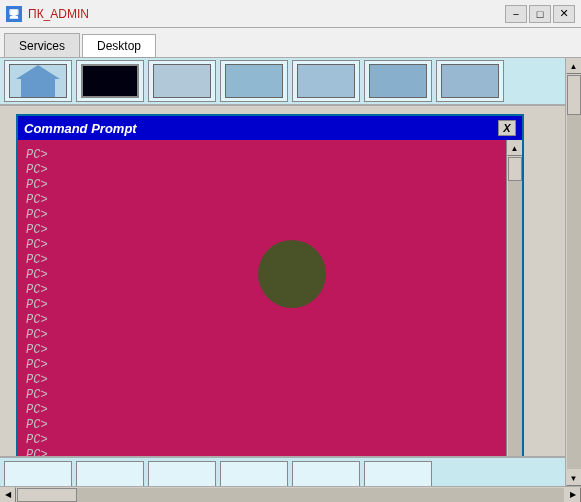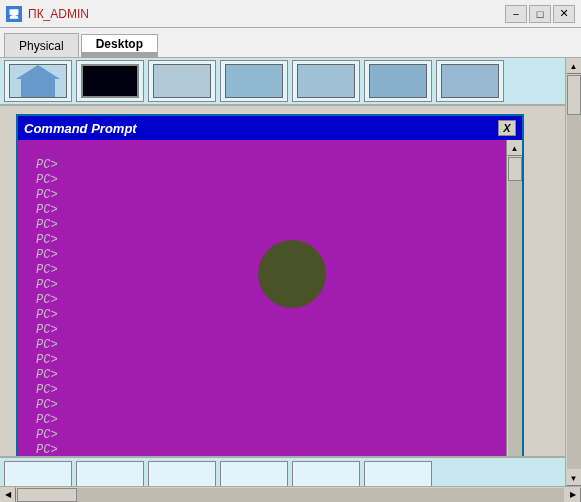--- a/index.html
+++ b/index.html
@@ -75,22 +75,22 @@
       background: #e0e0e0;
       cursor: pointer;
       font-size: 12px;
       margin-right: 2px;
       height: 24px;
       display: flex;
       align-items: center;
     }
     .tab.active {
       background: #fff;
-      border-bottom: 6px solid #a3a3a3;
-      font-weight: bold;
+      border-bottom: 1px solid #a3a3a3;
+      font-weight: normal;
       z-index: 1;
       margin-bottom: -1px;
     }
 
     
     .main-content {
       background: #d4d0c8;
       height: calc(502px - 28px - 30px);
       position: relative;
       overflow: hidden;
@@ -191,22 +191,22 @@
       cursor: pointer;
       font-weight: bold;
     }
     .cmd-body-wrap {
       flex: 1;
       display: flex;
       overflow: hidden;
     }
     .cmd-body {
       flex: 1;
-      background: #a21caf;
-      padding: 18px;
+      background: #be185d;
+      padding: 8px;
       overflow: hidden;
       position: relative;
     }
     .cmd-line {
       color: #c0c0c0;
       font-family: 'Courier New', monospace;
       font-size: 12px;
       line-height: 15px;
       display: flex;
       align-items: center;
@@ -356,21 +356,21 @@
   </div>
   <div class="title-controls">
     <div class="title-btn">−</div>
     <div class="title-btn">□</div>
     <div class="title-btn close">✕</div>
   </div>
 </div>
 
 <div class="tab-bar">
   <div class="tab">
-    <span>Physical</span>
+    <span>Services</span>
   </div>
   <div class="tab active">
     <span>Desktop</span>
   </div>
 </div>
 
 <div class="main-content">
 
   <div class="top-strip">
     <div class="thumb">

